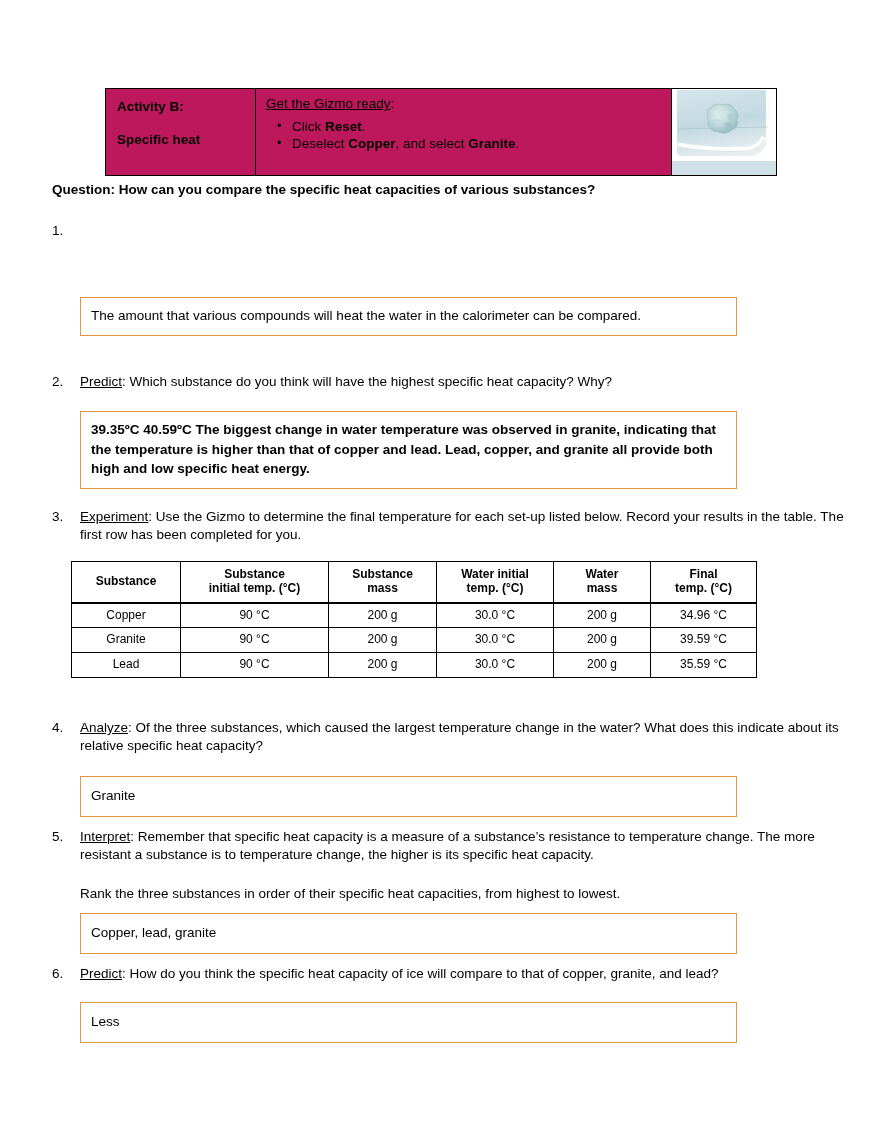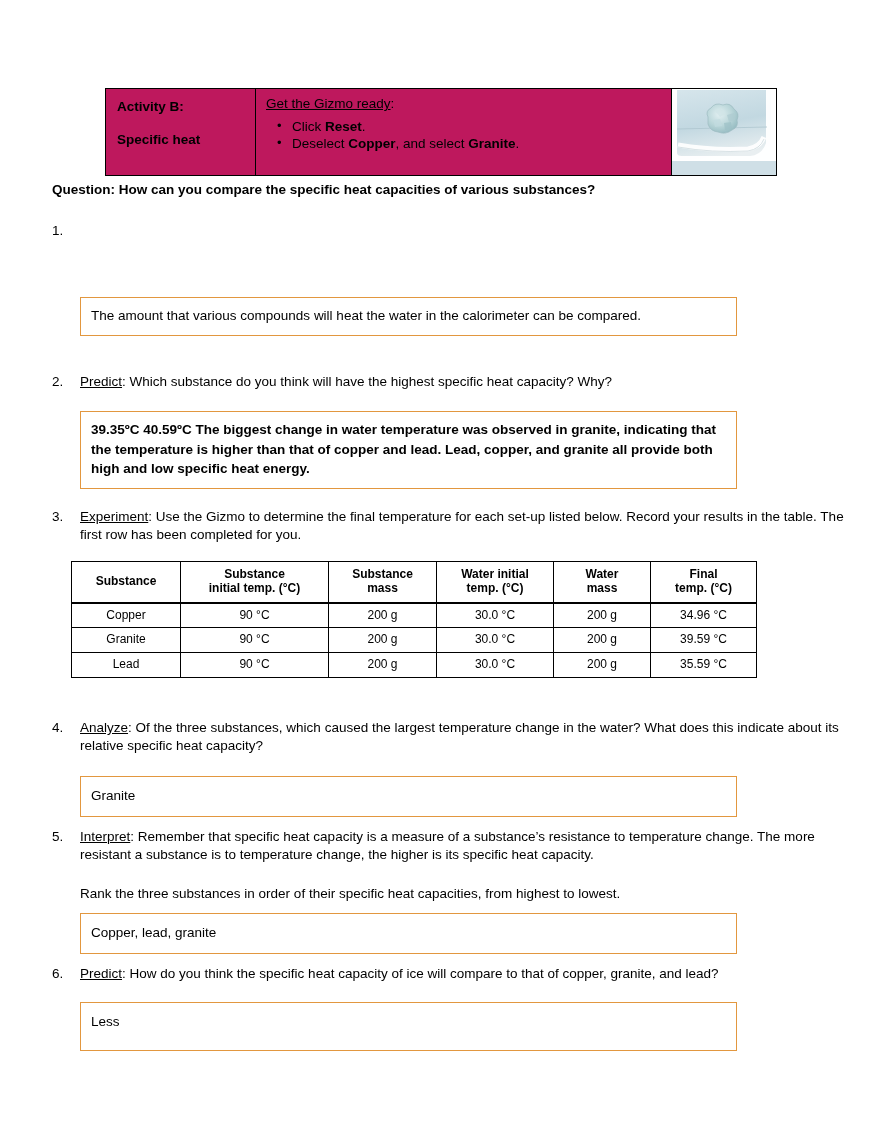--- a/index.html
+++ b/index.html
@@ -136,21 +136,21 @@
     border: 1.5px solid #e2973f;
     background: #ffffff;
     padding: 8px 10px 9px 10px;
     font-size: 13.5px;
     line-height: 1.45;
   }
   .ans-1 { top: 297px; }
   .ans-2 { top: 411px; font-weight: bold; }
   .ans-4 { top: 776px; padding-top: 9px; padding-bottom: 10px; }
   .ans-5 { top: 913px; padding-top: 9px; padding-bottom: 10px; }
-  .ans-6 { top: 1002px; padding-top: 9px; padding-bottom: 18px; }
+  .ans-6 { top: 1002px; padding-top: 9px; padding-bottom: 10px; }
 
   
   .data-table-wrap {
     position: absolute;
     left: 71px;
     top: 561px;
     width: 655px;
   }
   table.data-table {
     border-collapse: collapse;

